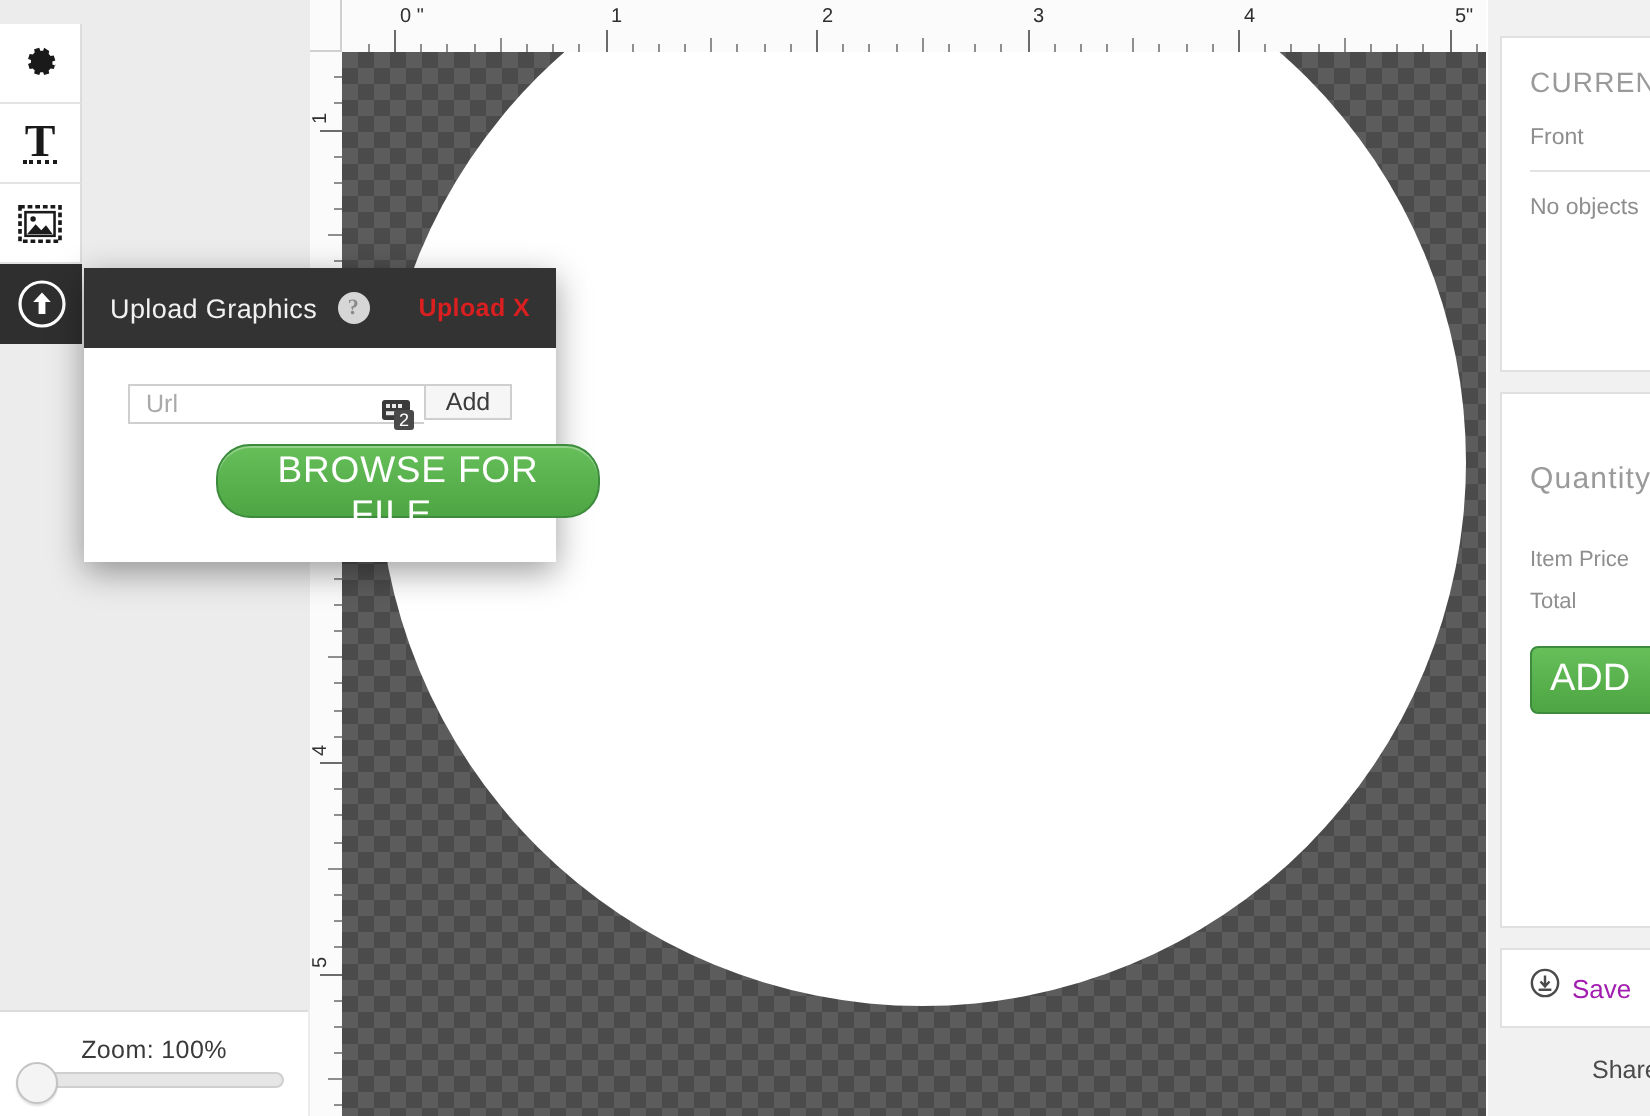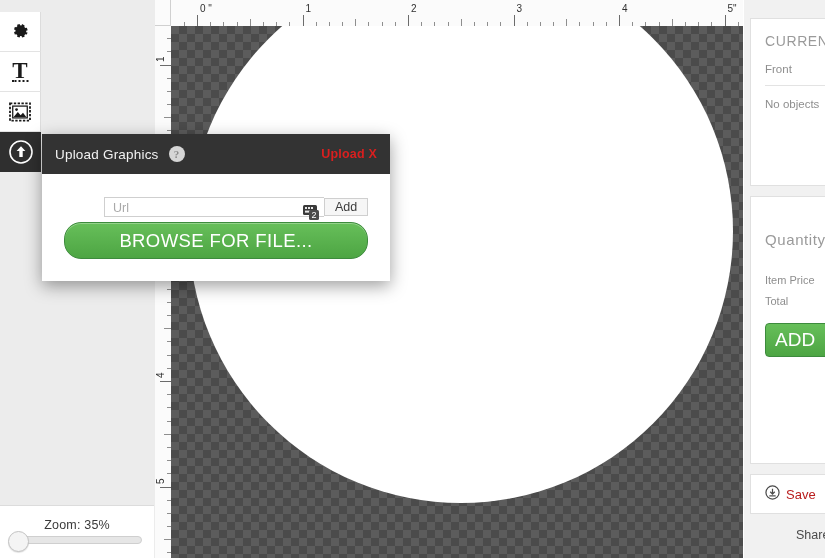--- a/index.html
+++ b/index.html
@@ -89,41 +89,41 @@
     background:
       repeating-conic-gradient(#4b4b4b 0% 25%, #5c5c5c 0% 50%) 0 0 / 16px 16px;
   }
   .canvas-shape{
     position:absolute;left:18px;top:-67px;width:544px;height:544px;
     border-radius:50%;background:#ffffff;
   }
 
   
   .dialog{
-    position:absolute;left:42px;top:134px;width:348px;
+    position:absolute;left:42px;top:134px;width:236px;
     background:#a21caf;box-shadow:0 5px 16px rgba(0,0,0,.38);
   }
   .dialog-head{
     height:40px;background:#333333;display:flex;align-items:center;padding:0 13px;
     box-sizing:border-box;
   }
   .dialog-title{
     color:#f2f2f2;font-size:13.5px;letter-spacing:.2px;
   }
   .help-icon{
     width:16px;height:16px;border-radius:50%;background:#d6d6d6;color:#8a8a8a;
     font-size:11px;font-weight:700;line-height:16px;text-align:center;
     margin-left:10px;cursor:pointer;font-family:"Liberation Serif",serif;
   }
   .dialog-close{
     margin-left:auto;font-size:12.5px;font-weight:700;color:#d91f1f;cursor:pointer;
     letter-spacing:.2px;
   }
   .dialog-body{padding:18px 22px 22px 22px;background:#ffffff;}
-  .url-row{display:flex;align-items:center;height:30px;margin-left:40px;}
+  .url-row{display:flex;align-items:flex-start;height:30px;}
   .url-input-wrap{
     position:relative;flex:1;border:1px solid #cfcfcf;background:#fff;box-sizing:border-box;
     border-right:none;
   }
   .url-input{
     width:100%;height:100%;border:0;outline:none;padding:0 28px 0 8px;
     font-size:12.5px;color:#555;box-sizing:border-box;
     font-family:"Liberation Sans", sans-serif;background:transparent;
   }
   .url-input::placeholder{color:#a9a9a9;}
@@ -137,20 +137,21 @@
   }
   .or-text{
     text-align:center;font-size:12.5px;color:#4a4a4a;margin:13px 0 11px 0;
   }
   .browse-btn{
     display:block;width:100%;height:37px;border:1px solid #3d8b3d;border-radius:17px;
     background:linear-gradient(#67bf5a,#4da543);
     color:#ffffff;font-size:18.5px;letter-spacing:.4px;cursor:pointer;
     font-family:"Liberation Sans", sans-serif;
     box-shadow:inset 0 1px 0 rgba(255,255,255,.3);
+    margin-left:44px;
   }
 
   
   .right-panel{
     position:absolute;left:744px;top:0;width:81px;height:558px;
     background:#f1f1f1;
   }
   .card{
     background:#ffffff;border:1px solid #e0e0e0;box-sizing:border-box;
     position:absolute;left:6px;width:95px;
@@ -168,21 +169,21 @@
   .panel-div{height:1px;background:#e3e3e3;margin-top:10px;}
   .panel-note{font-size:11.5px;color:#8e8e8e;margin-top:12px;white-space:nowrap;}
   .price-line{font-size:11px;color:#8e8e8e;margin-top:9px;white-space:nowrap;}
   .add-cart-btn{
     margin-top:16px;height:34px;width:88px;border:1px solid #3d8b3d;border-radius:4px;
     background:linear-gradient(#67bf5a,#4da543);color:#fff;font-size:19px;
     display:flex;align-items:center;padding-left:9px;box-sizing:border-box;cursor:pointer;
     white-space:nowrap;overflow:hidden;
   }
   .save-btn{display:flex;align-items:center;gap:6px;cursor:pointer;}
-  .save-label{font-size:13px;color:#b91c1c;}
+  .save-label{font-size:13px;color:#a21caf;}
   .share-text{
     position:absolute;left:52px;top:528px;font-size:12.5px;color:#4a4a4a;
     white-space:nowrap;cursor:pointer;
   }
 </style>
 </head>
 <body>
 
 <div class="app">
 
@@ -219,21 +220,21 @@
           <svg width="26" height="26" viewBox="0 0 26 26">
             <circle cx="13" cy="13" r="11" fill="none" stroke="#ffffff" stroke-width="1.6"></circle>
             <path d="M13 7.2l4.4 4.8h-2.7v6h-3.4v-6H8.6z" fill="#ffffff"></path>
           </svg>
         </span>
       </div>
 
     </div>
 
     <div class="zoom-panel">
-      <div class="zoom-label">Zoom: 35%</div>
+      <div class="zoom-label">Zoom: 100%</div>
       <div class="zoom-slider">
         <div class="zoom-knob"></div>
       </div>
     </div>
   </div>
 
   <div class="ruler-corner"></div>
   <div class="ruler-h" id="rulerH">
       <div class="tick minor" style="left: 12.8125px;"></div>
       <div class="tick major" style="left: 26px;"></div>

